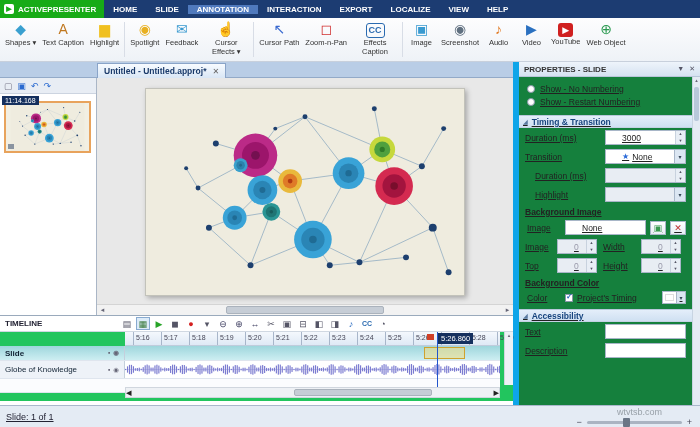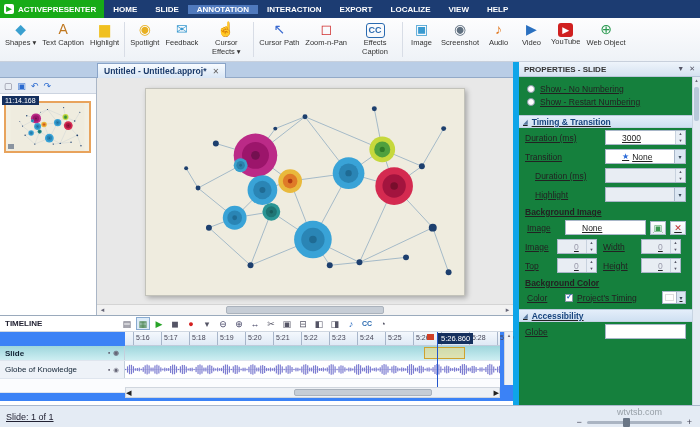--- a/index.html
+++ b/index.html
@@ -76,21 +76,21 @@
   .star{color:#2a6ad8;font-size:8px;}
   .ctl-dis{background:#e8edf3;color:#99a;}
   .textbox{flex:1;}
   .sq-btn{width:16px;height:14px;border:1px solid #a8b6c8;background:linear-gradient(#fff,#e8eef5);font-size:9px;display:flex;align-items:center;justify-content:center;flex:none;}
   .checkbox{width:8px;height:8px;border:1px solid #8896a8;background:#fff;position:relative;flex:none;}
   .checkbox.checked::after{content:"✓";position:absolute;left:0px;top:-2.5px;font-size:8px;font-weight:bold;color:#2a62b8;}
   .swatch{margin-left:auto;width:24px;height:13px;border:1px solid #a8b6c8;background:#fff;position:relative;display:flex;}
   .swatch .fill{flex:1;margin:2px;background:#fff;border:1px solid #ddd;}
 
   
-  #timeline{position:absolute;top:315px;left:0;width:513px;height:86px;background:#3b82f6;border-top:1px solid #9aaabc;}
+  #timeline{position:absolute;top:315px;left:0;width:513px;height:86px;background:#22c55e;border-top:1px solid #9aaabc;}
   #tl-header{height:16px;display:flex;align-items:center;background:#fff;border-bottom:1px solid #d0d8e2;}
   #tl-title{font-size:8px;font-weight:bold;color:#223;padding:0 5px;width:120px;flex:none;}
   #tl-toolbar{display:flex;align-items:center;gap:2px;}
   .tl-icon{width:14px;height:13px;font-size:9px;line-height:12px;text-align:center;color:#556;border:1px solid transparent;}
   .tl-icon.active{background:#dcebf8;border-color:#88aad0;}
   .tl-icon.cc{font-size:7px;font-weight:bold;color:#2a6ab0;}
   #tl-ruler{position:absolute;top:16px;left:125px;right:13px;height:14px;background:linear-gradient(#f4f8fd,#dfe9f5);border-bottom:1px solid #c0ccdc;}
   .tick{position:absolute;top:0;height:100%;border-left:1px solid #a8b6ca;}
   .tick-label{position:absolute;left:2px;top:2px;font-size:7px;color:#445;white-space:nowrap;}
   #playhead{position:absolute;left:437px;top:16px;width:1px;height:55px;background:#2255cc;z-index:4;}
@@ -532,21 +532,27 @@
           <span class="fill"></span>
           <i class="dd-btn" style="position:static;width:9px;">▾</i>
         </span>
     </div>
 
     <div class="section-header">
       <span class="tri">◢</span>
       <span>Accessibility</span>
     </div>
     <div class="prop-row">
-      <label class="lbl">Globe</label>
+      <label class="lbl">Text</label>
+      <div class="textbox">
+          <span></span>
+        </div>
+    </div>
+    <div class="prop-row">
+      <label class="lbl">Description</label>
       <div class="textbox">
           <span></span>
         </div>
     </div>
   </div>
 </div>
 
 <div id="timeline">
   <div id="tl-header">
     <span id="tl-title">TIMELINE</span>

